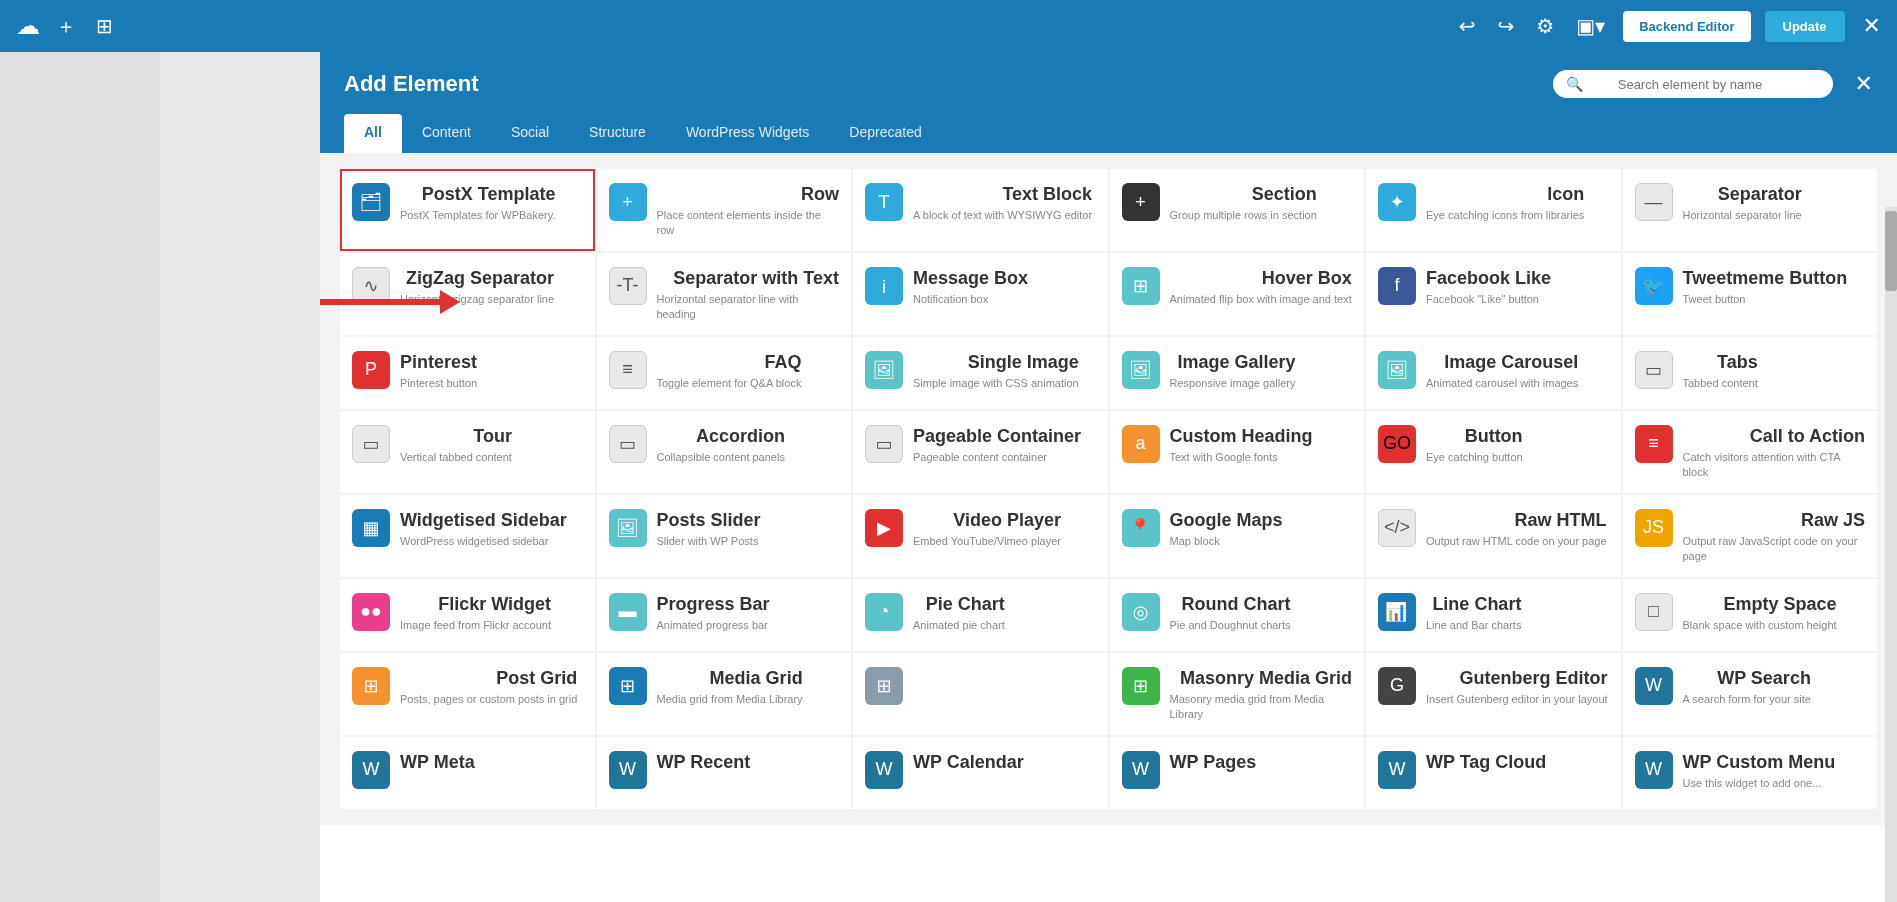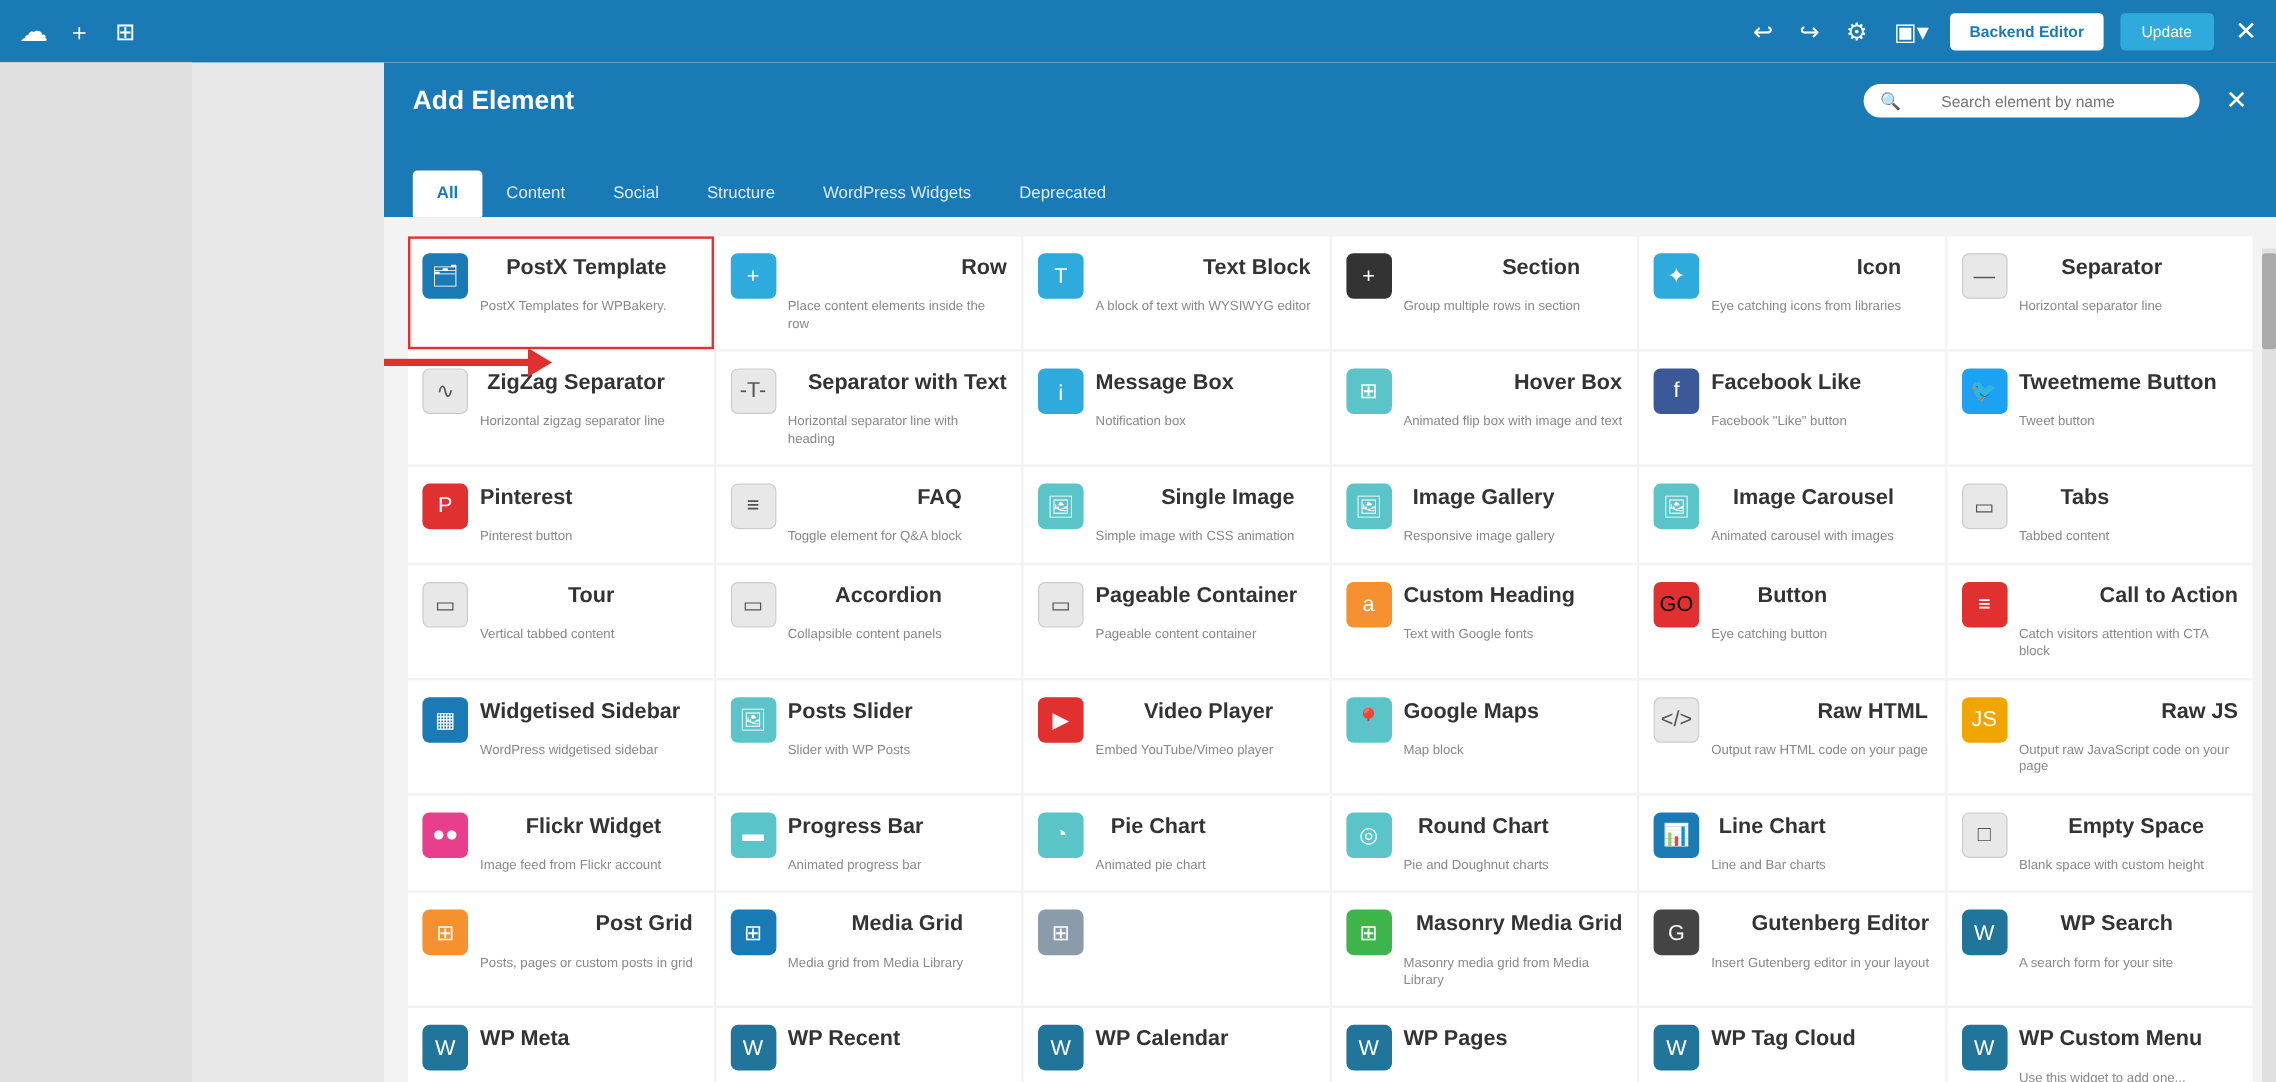--- a/index.html
+++ b/index.html
@@ -29,21 +29,21 @@
       font-weight: 600;
       cursor: pointer;
     }
     .toolbar-btn-update {
       background: #2eaadc;
       color: white;
       border: none;
       padding: 8px 18px;
       border-radius: 4px;
       font-size: 13px;
-      font-weight: 400;
+      font-weight: 700;
       cursor: pointer;
     }
     .toolbar-close { color: white; font-size: 22px; cursor: pointer; margin-left: 4px; }
 
     
     .panel {
       background: white;
       margin-left: 160px;
       min-height: 850px;
       position: relative;
@@ -93,21 +93,20 @@
       display: flex;
       gap: 0;
     }
     .tab {
       padding: 10px 20px;
       color: rgba(255,255,255,0.85);
       font-size: 14px;
       cursor: pointer;
       border-bottom: 3px solid transparent;
       user-select: none;
-      margin-top: 28px;
     }
     .tab.active {
       background: white;
       color: #1a7ab5;
       border-bottom: 3px solid white;
       border-radius: 4px 4px 0 0;
       font-weight: 600;
     }
 
     
@@ -152,21 +151,21 @@
       font-size: 18px;
       font-weight: 700;
       color: #333;
       line-height: 1.3;
       text-align: right;
     }
     .element-desc {
       font-size: 11px;
       color: #888;
       line-height: 1.3;
-      margin-top: 14px;
+      margin-top: 2px;
     }
 
     
     .arrow-container {
       position: absolute;
       left: 0;
       top: 250px;
       transform: translateY(-50%);
       display: flex;
       align-items: center;

